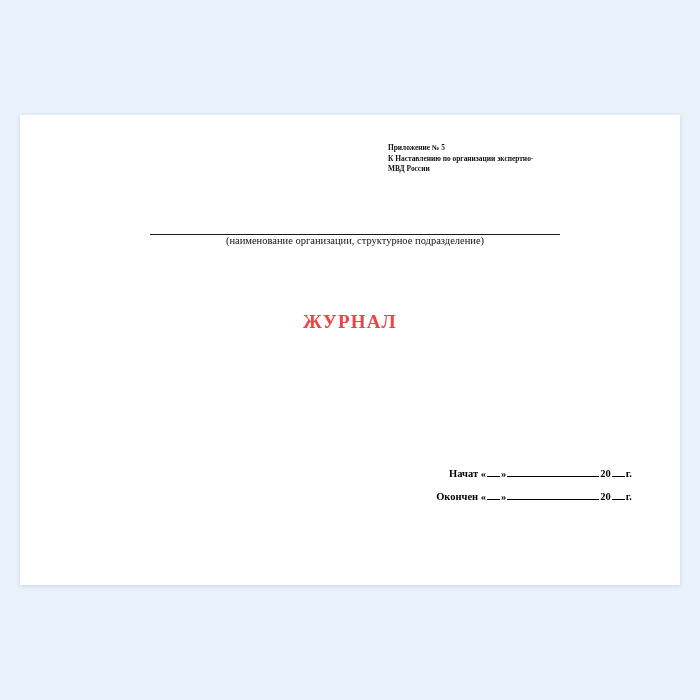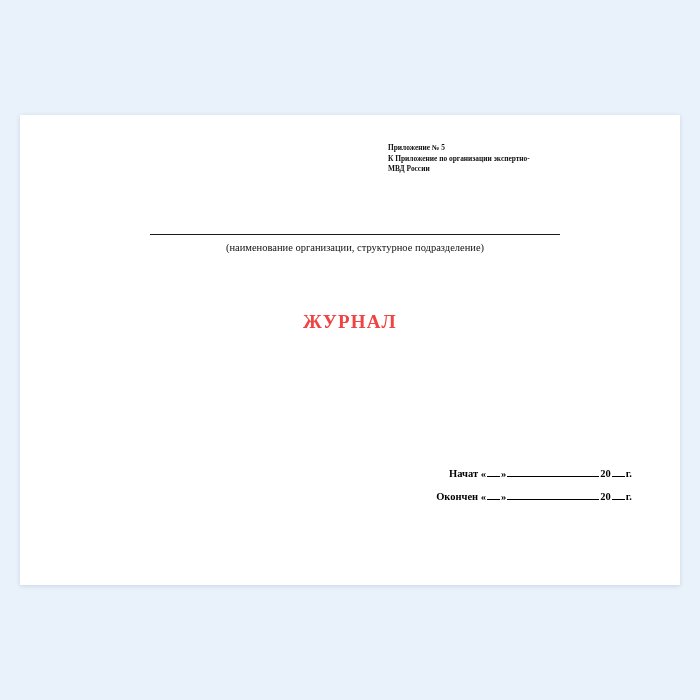--- a/index.html
+++ b/index.html
@@ -48,21 +48,21 @@
     top: 118px;
     width: 410px;
     text-align: center;
   }
   .org-rule {
     border-bottom: 1px solid #1a1a1a;
     height: 1px;
     width: 100%;
   }
   .org-caption {
-    margin-top: 7px;
+    margin-top: 0;
     font-size: 10.5px;
     color: #111111;
     font-family: "Liberation Serif", serif;
   }
   .title-block {
     position: absolute;
     left: 0;
     top: 196px;
     width: 100%;
     text-align: center;
@@ -114,21 +114,21 @@
   }
 </style>
 </head>
 <body>
 
 <div id="page-wrap">
   <div class="doc-page">
 
     <div class="appendix-block">
       <div>Приложение № 5</div>
-      <div>К Приложение по организации экспертно-</div>
+      <div>К Наставлению по организации экспертно-</div>
       <div>МВД России</div>
     </div>
 
     <div class="org-line-wrap">
       <div class="org-rule"></div>
       <div class="org-caption">(наименование организации, структурное подразделение)</div>
     </div>
 
     <div class="title-block">
       <div class="title-main">ЖУРНАЛ</div>

